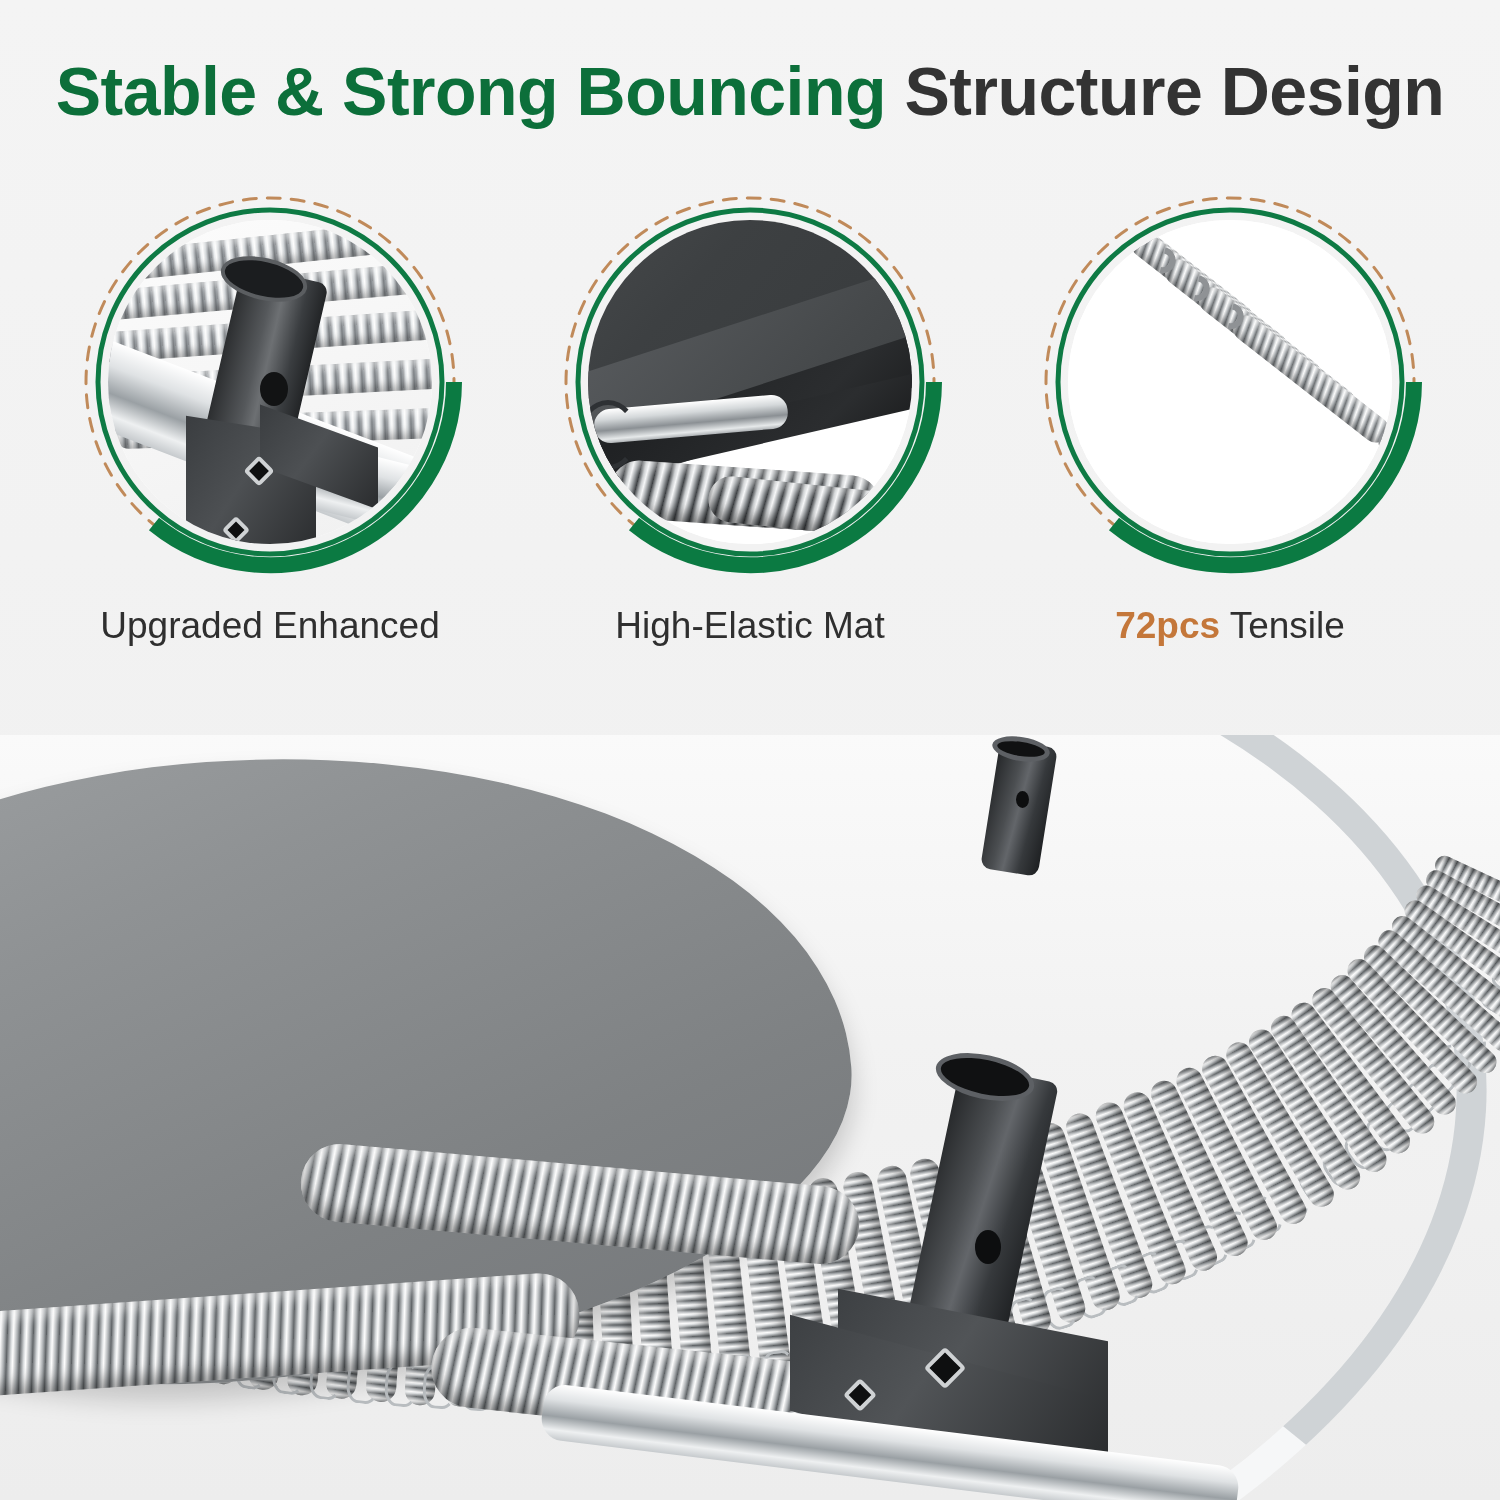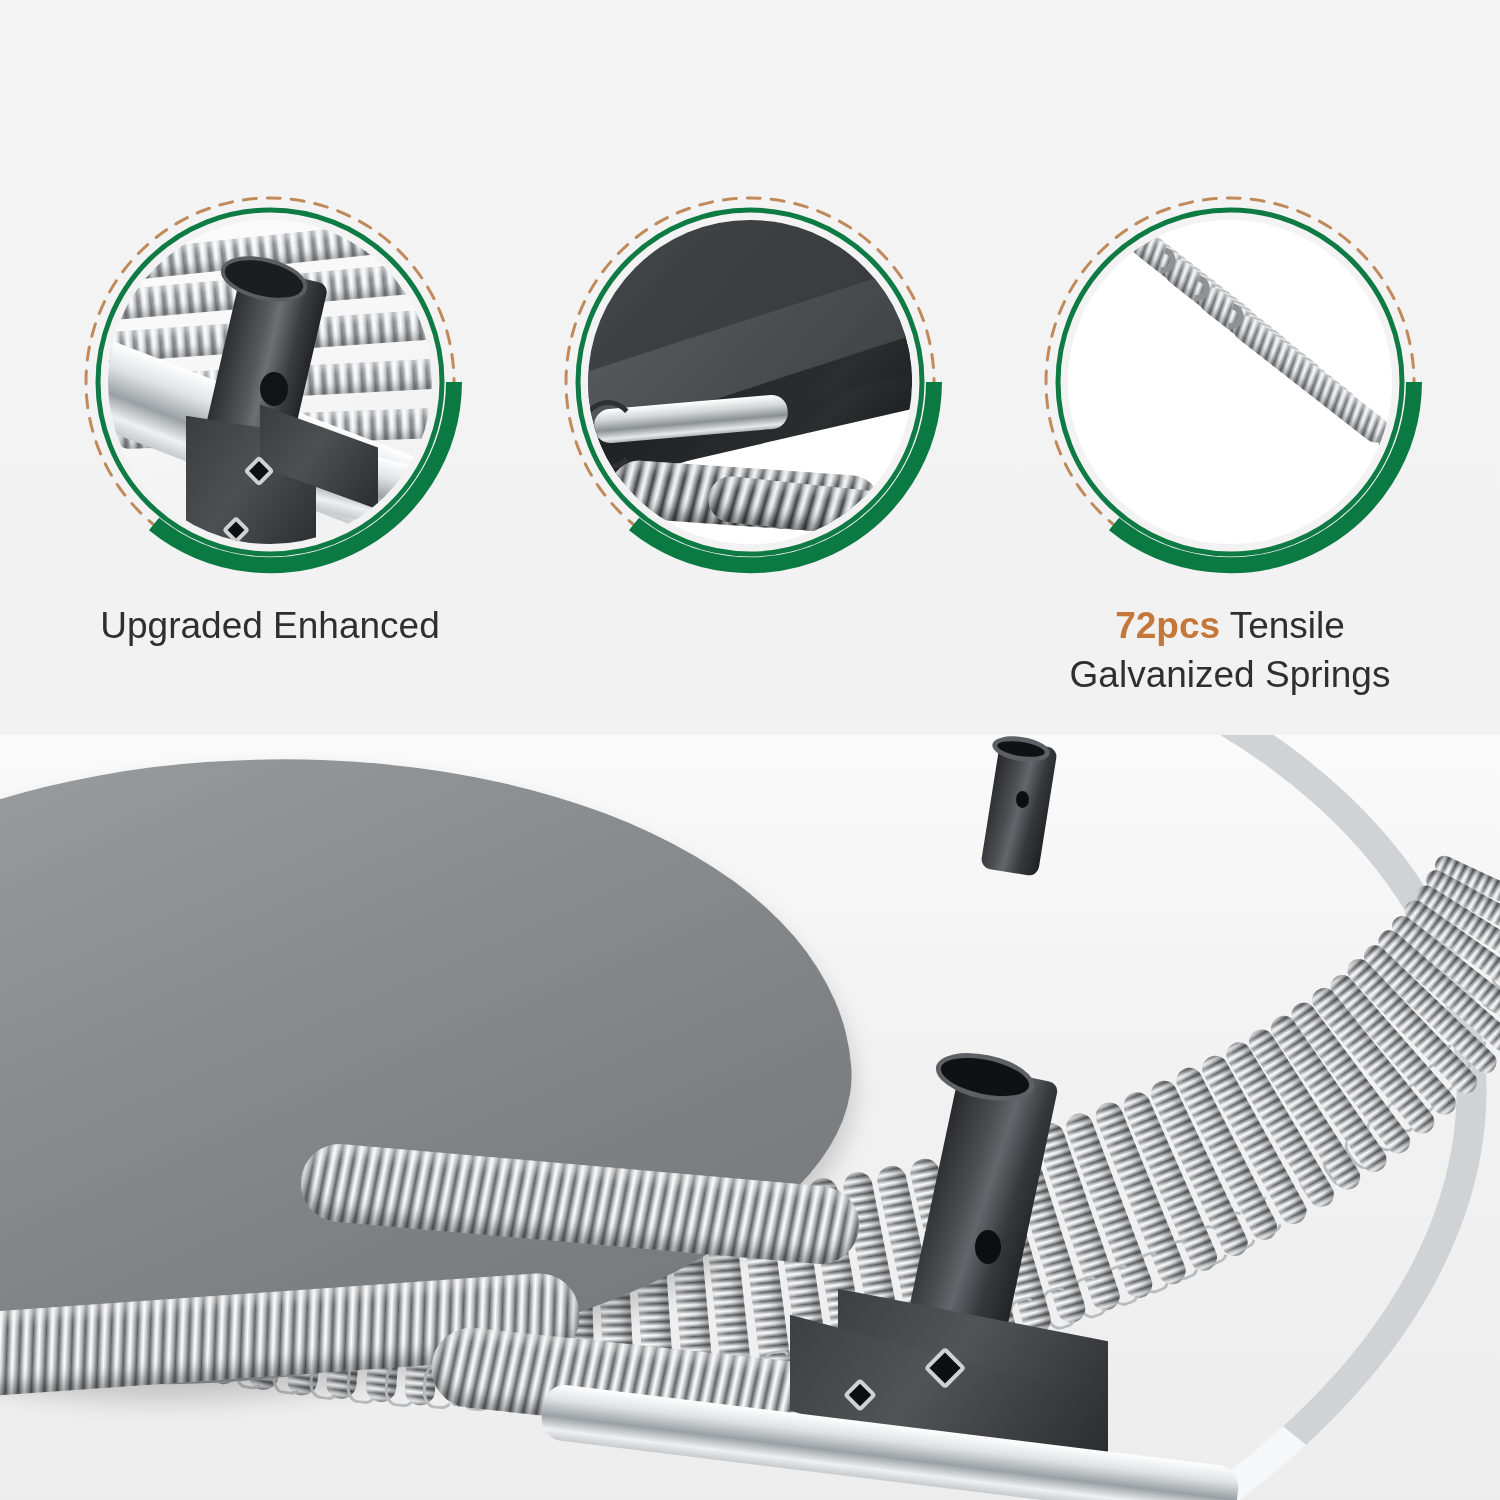--- a/index.html
+++ b/index.html
@@ -247,20 +247,23 @@
     border:4px solid #cfd2d4;
     transform:rotate(45deg);
     border-radius:4px;
   }
 </style>
 </head>
 <body>
 
 <div id="page">
 
+  <div class="title-wrap">
+    <span class="title-text t-green">Stable &amp; Strong Bouncing</span><span class="title-text t-dark">&nbsp;</span><span class="title-text t-dark">Structure Design</span>
+  </div>
 
   <div class="features">
 
     <div class="feature">
       <div class="badge">
 
         <div class="photo-clip">
           <div class="scene">
             <div class="sc1-bg"></div>
 
@@ -316,20 +319,21 @@
         </div>
 
         <svg viewBox="0 0 392 392">
           <circle cx="196" cy="196" r="184" fill="none" stroke="#c08a5a" stroke-width="3" stroke-dasharray="13 11" stroke-linecap="round"></circle>
           <circle cx="196" cy="196" r="172" fill="none" stroke="#0e7a44" stroke-width="5"></circle>
           <path d="M 380 196 A 184 184 0 0 1 80 338" fill="none" stroke="#0b7a42" stroke-width="16" stroke-linecap="butt"></path>
         </svg>
       </div>
 
       <div class="caption">
+        <span class="cap-line">High-Elastic Mat</span>
       </div>
     </div>
 
     <div class="feature">
       <div class="badge">
 
         <div class="photo-clip">
           <div class="scene">
             <div class="sc3-bg"></div>
 
@@ -367,21 +371,20 @@
 
         <svg viewBox="0 0 392 392">
           <circle cx="196" cy="196" r="184" fill="none" stroke="#c08a5a" stroke-width="3" stroke-dasharray="13 11" stroke-linecap="round"></circle>
           <circle cx="196" cy="196" r="172" fill="none" stroke="#0e7a44" stroke-width="5"></circle>
           <path d="M 380 196 A 184 184 0 0 1 80 338" fill="none" stroke="#0b7a42" stroke-width="16" stroke-linecap="butt"></path>
         </svg>
       </div>
 
       <div class="caption">
         <span class="cap-line"><span class="hl">72pcs</span><span> Tensile</span></span>
-        <span class="cap-line">Galvanized Springs</span>
       </div>
     </div>
 
   </div>
 
   <div class="hero">
 
     <div class="frame-rail" style="left:-470px; top:-170px; width:1960px; height:1180px; transform:rotate(-6deg);"></div>
 
     <div class="spring-ring" id="spring-ring">

